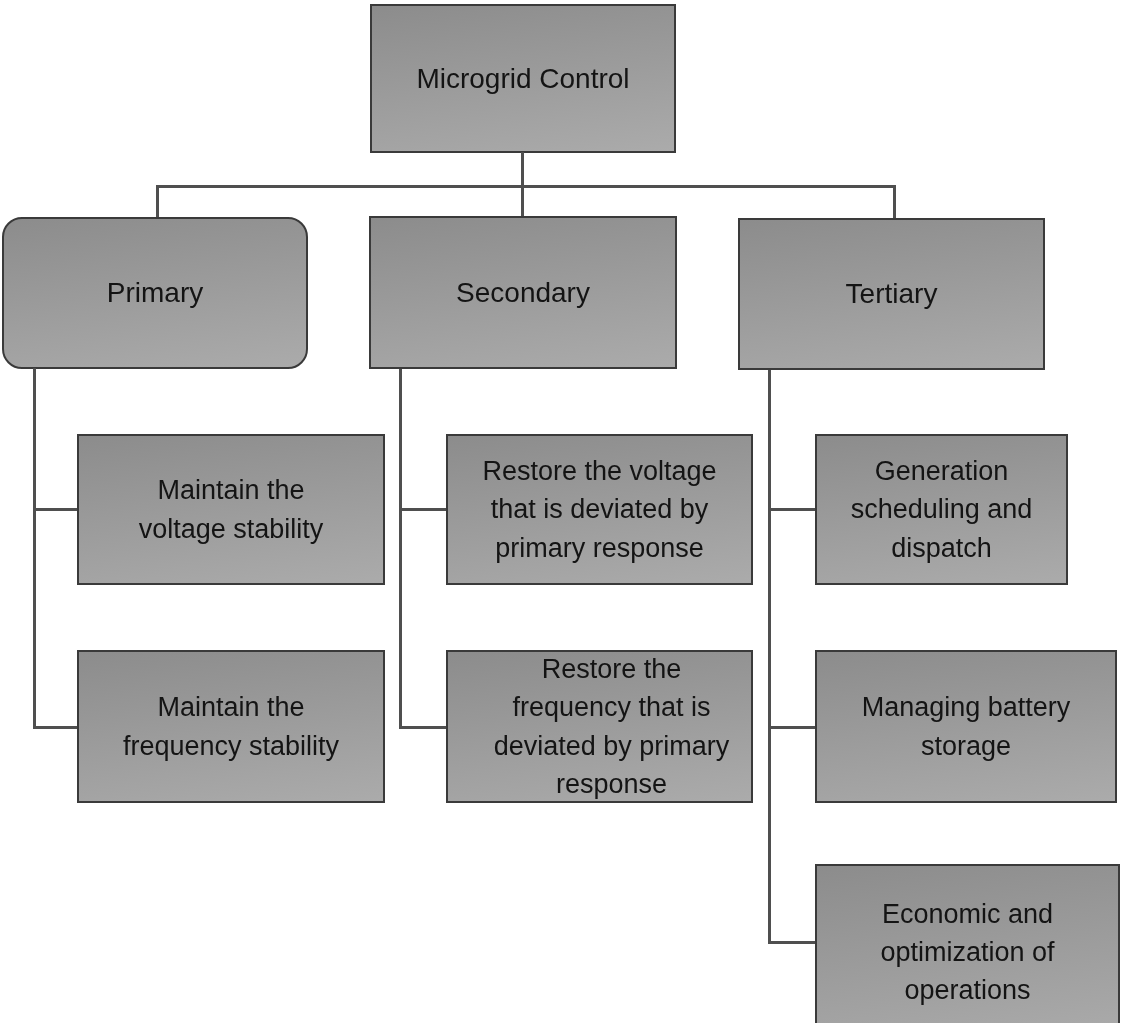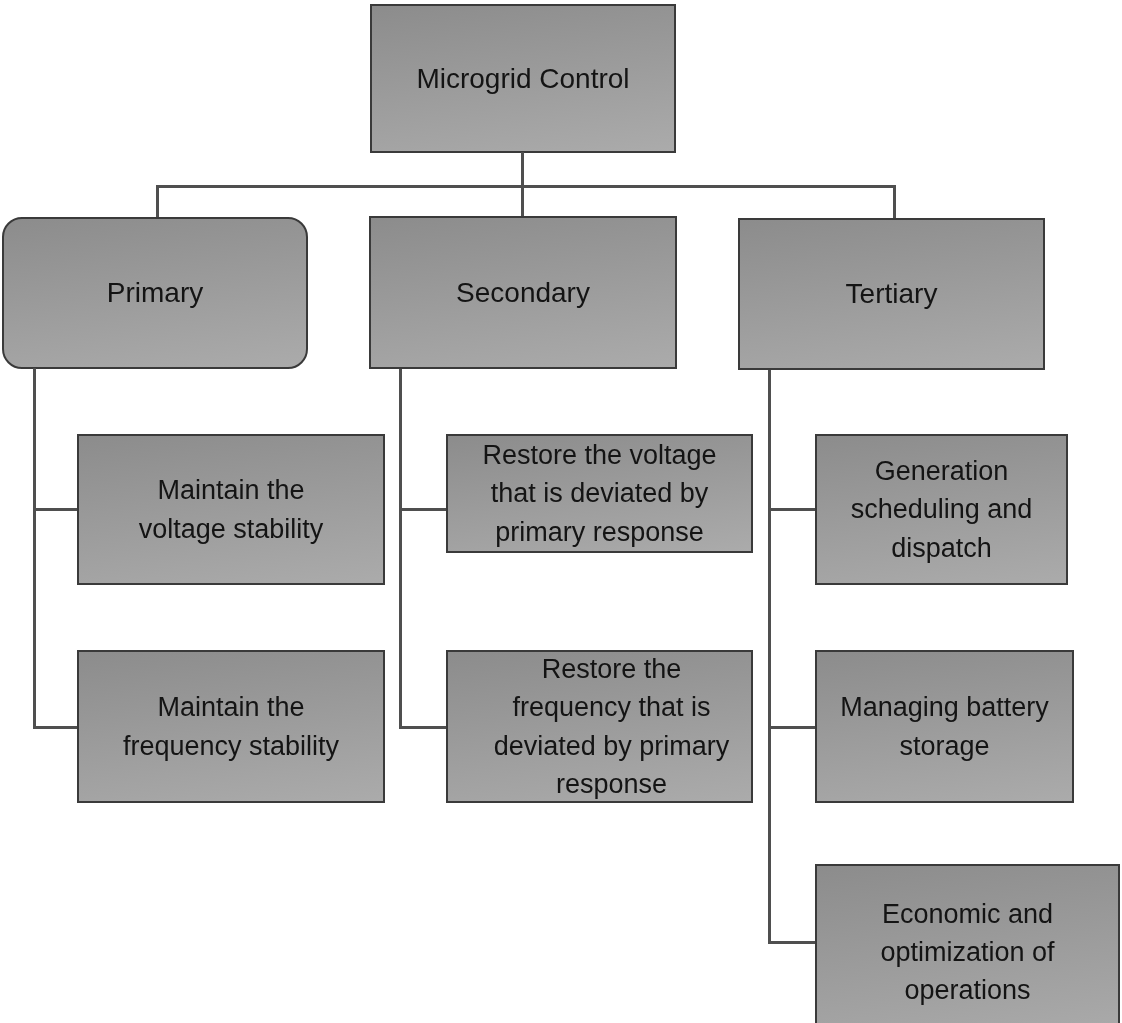--- a/index.html
+++ b/index.html
@@ -80,38 +80,38 @@
 
   <div class="node leaf" style="left:77px; top:434px; width:308px; height:151px;">
     <span class="label">Maintain the
 voltage stability</span>
   </div>
   <div class="node leaf" style="left:77px; top:650px; width:308px; height:153px;">
     <span class="label">Maintain the
 frequency stability</span>
   </div>
 
-  <div class="node leaf" style="left:446px; top:434px; width:307px; height:119px;">
+  <div class="node leaf" style="left:446px; top:434px; width:307px; height:151px;">
     <span class="label">Restore the voltage
 that is deviated by
 primary response</span>
   </div>
   <div class="node leaf" style="left:446px; top:650px; width:307px; height:153px;padding-left:24px;">
     <span class="label">Restore the
 frequency that is
 deviated by primary
 response</span>
   </div>
 
   <div class="node leaf" style="left:815px; top:434px; width:253px; height:151px;">
     <span class="label">Generation
 scheduling and
 dispatch</span>
   </div>
-  <div class="node leaf" style="left:815px; top:650px; width:259px; height:153px;">
+  <div class="node leaf" style="left:815px; top:650px; width:302px; height:153px;">
     <span class="label">Managing battery
 storage</span>
   </div>
   <div class="node leaf" style="left:815px; top:864px; width:305px; height:176px;">
     <span class="label">Economic and
 optimization of
 operations</span>
   </div>
 
 </div>

